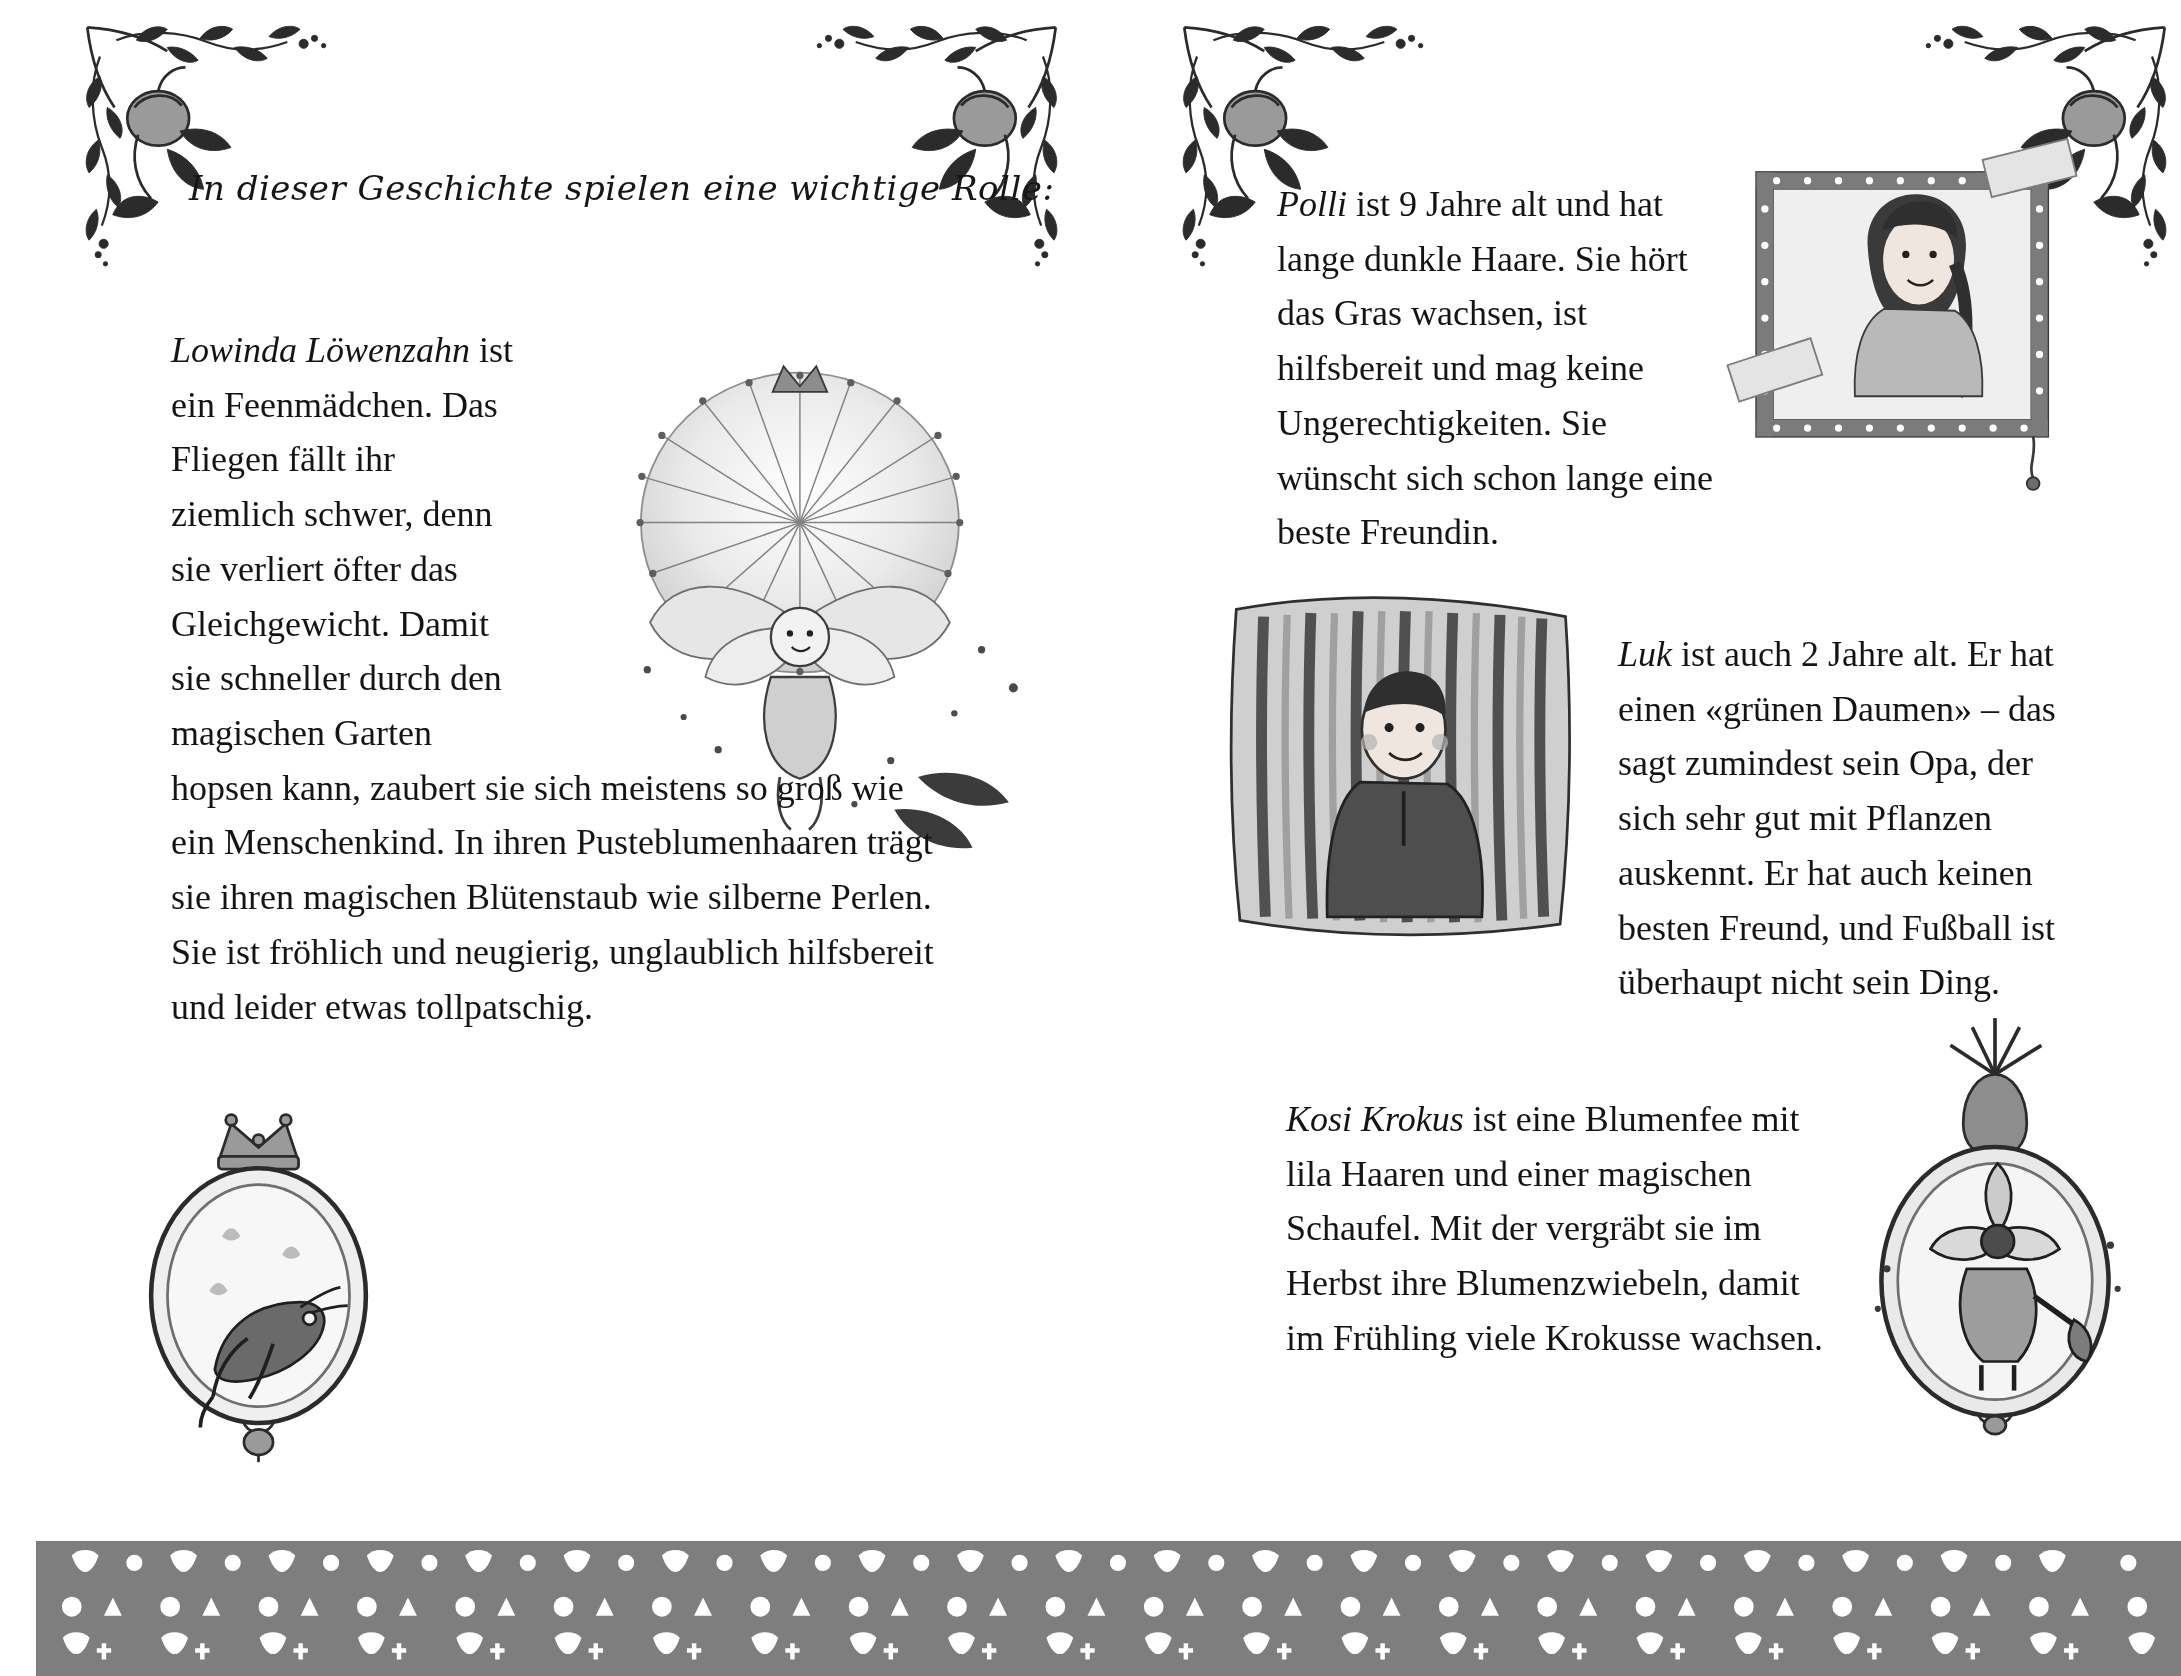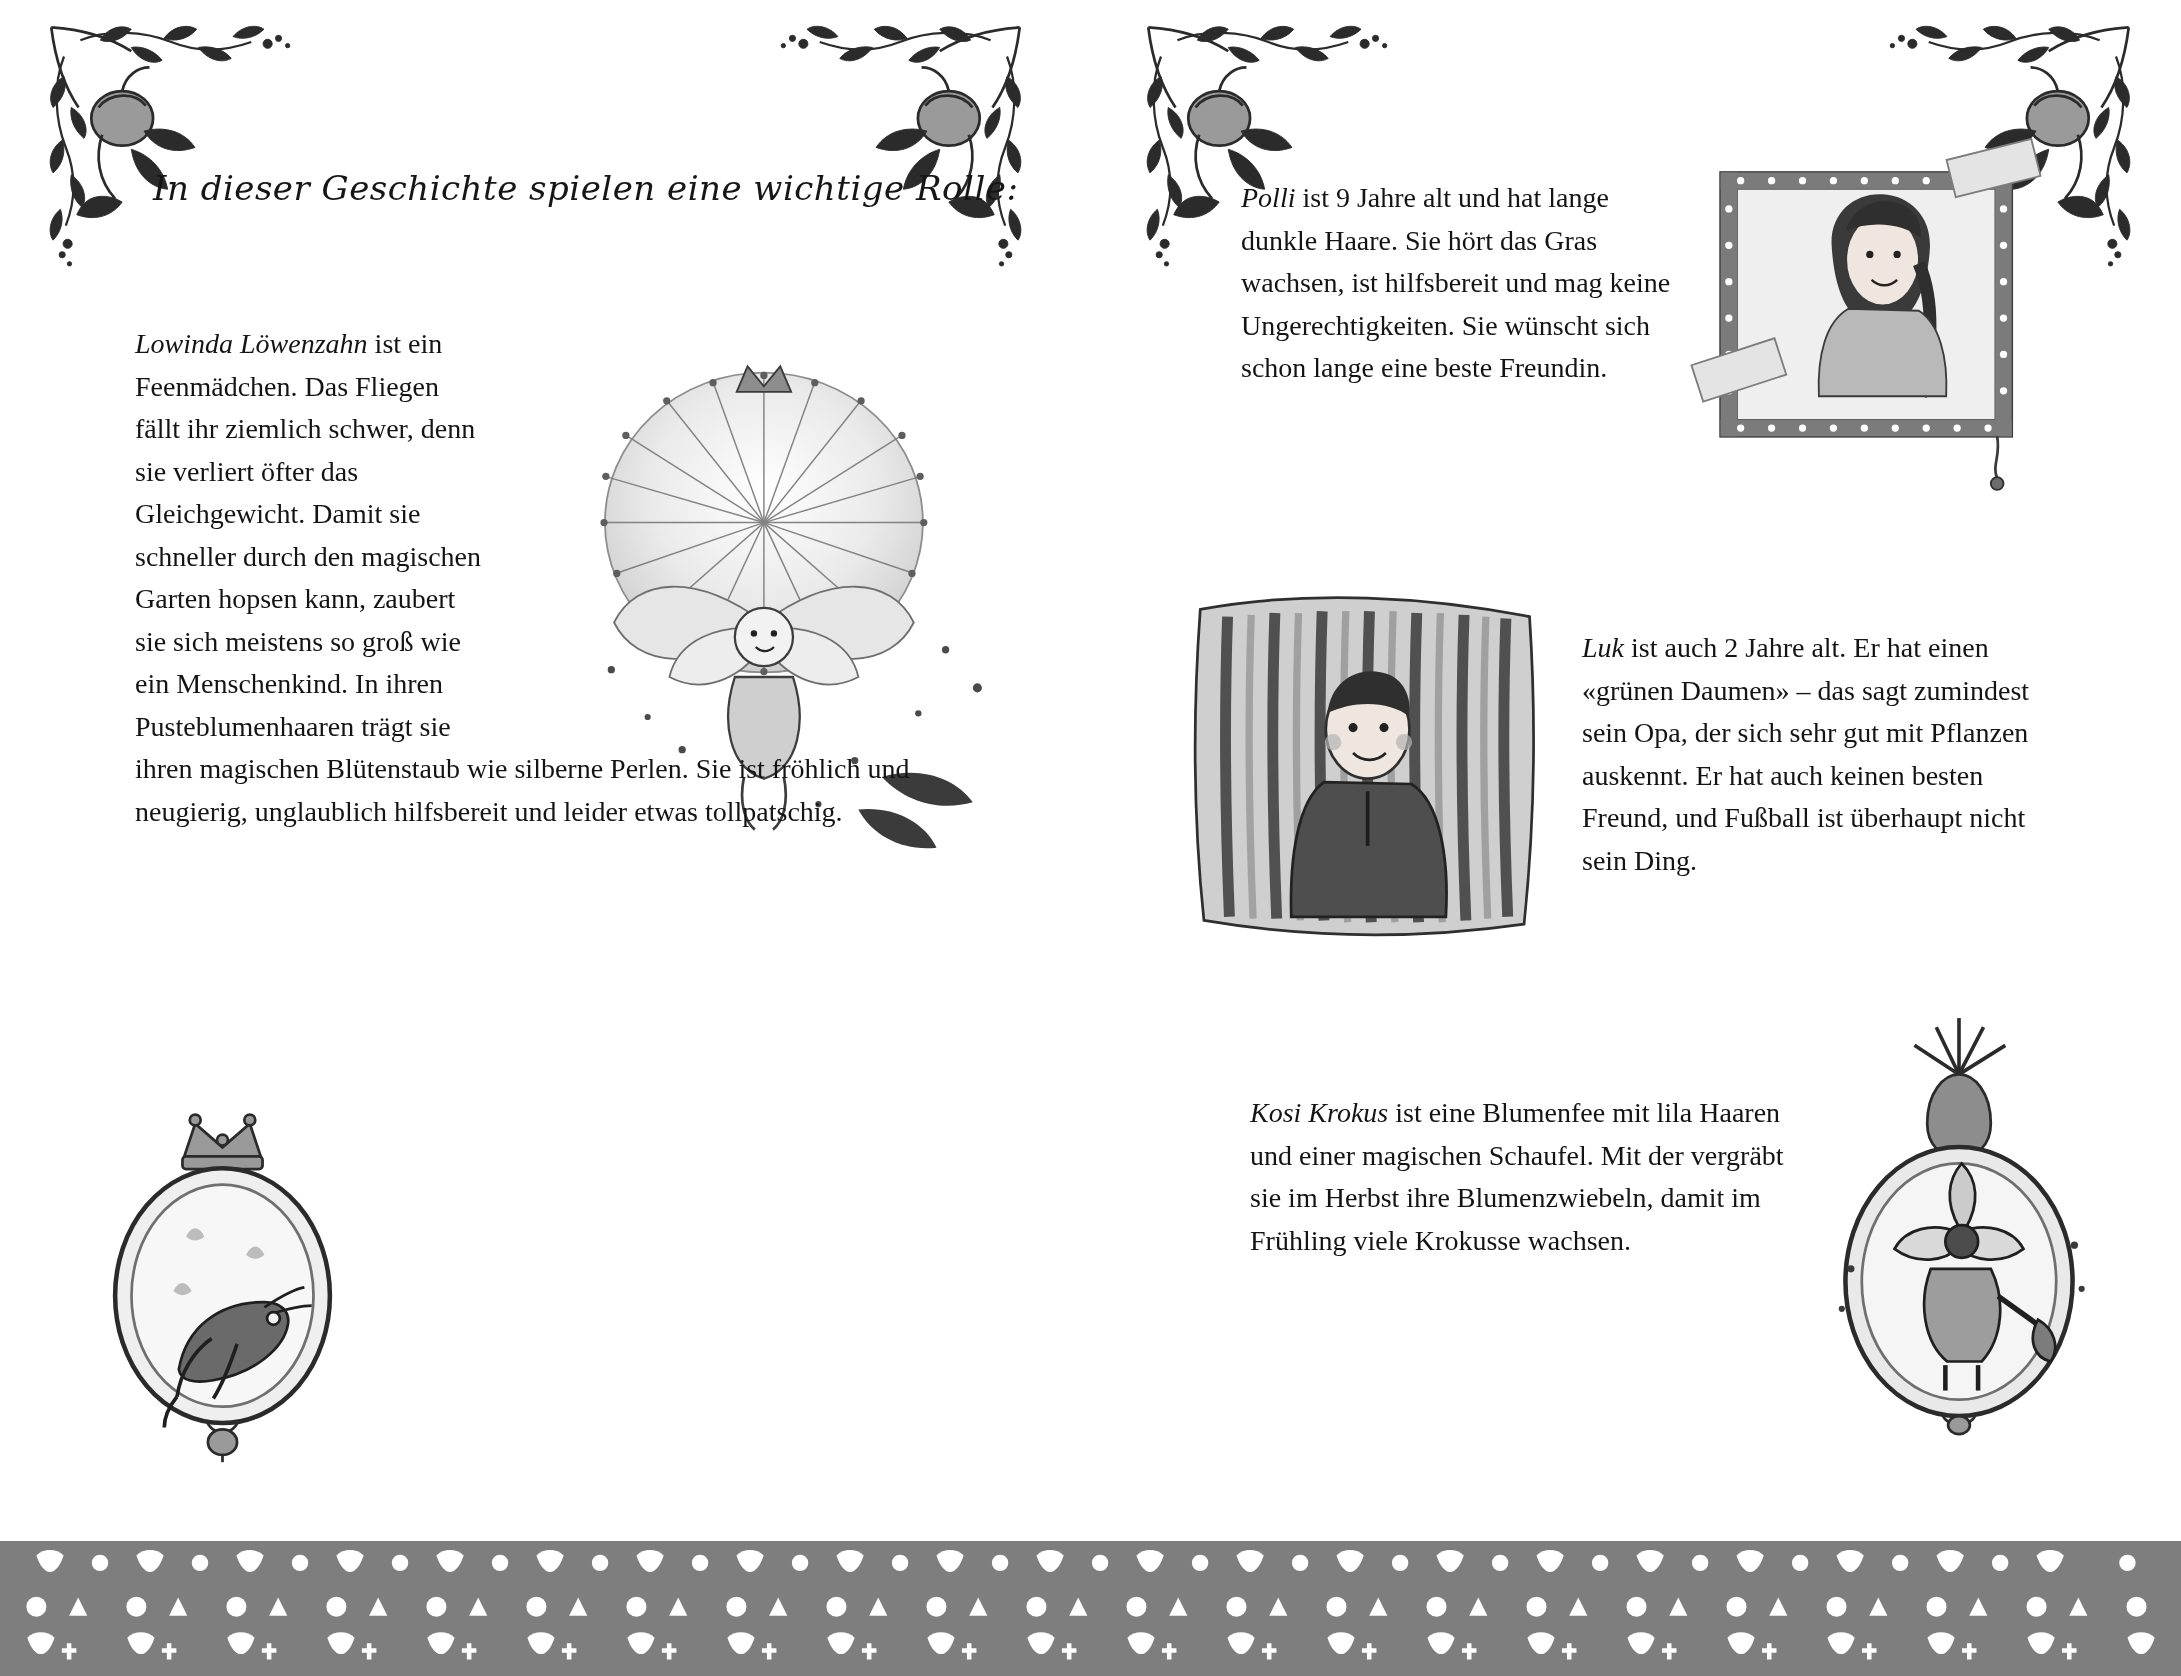--- a/index.html
+++ b/index.html
@@ -14,20 +14,21 @@
     overflow: hidden;
     font-family: "Liberation Serif", serif;
     color: #111111;
   }
 
   
   .page {
     position: absolute;
     inset: 0;
     background: #ffffff;
+    margin-left: 36px;
   }
 
   
   .corner {
     position: absolute;
     width: 300px;
     height: 264px;
     pointer-events: none;
   }
   .corner svg { width: 100%; height: 100%; display: block; }
@@ -45,21 +46,21 @@
     font-style: italic;
     font-size: 34px;
     letter-spacing: 0.5px;
     color: #161616;
     white-space: nowrap;
   }
 
   
   .para {
     position: absolute;
-    font-size: 28px;
+    font-size: 36px;
     line-height: 1.52;
     color: #141414;
     text-align: left;
     font-family: Liberation Serif, serif;
   }
   .para em {
     font-style: italic;
   }
 
   

